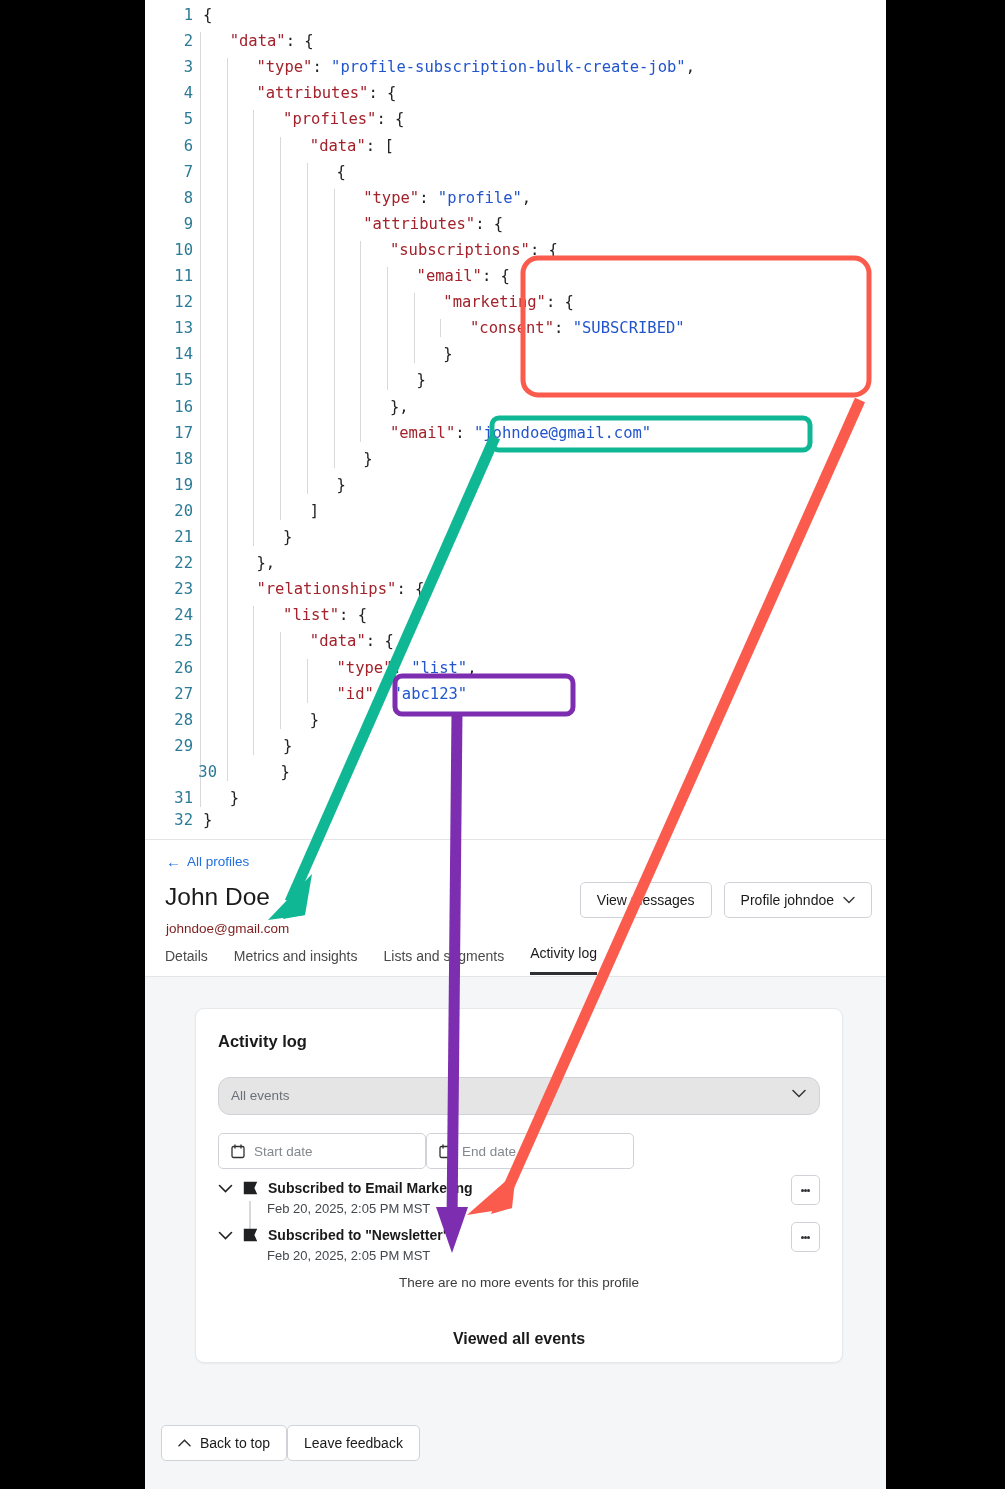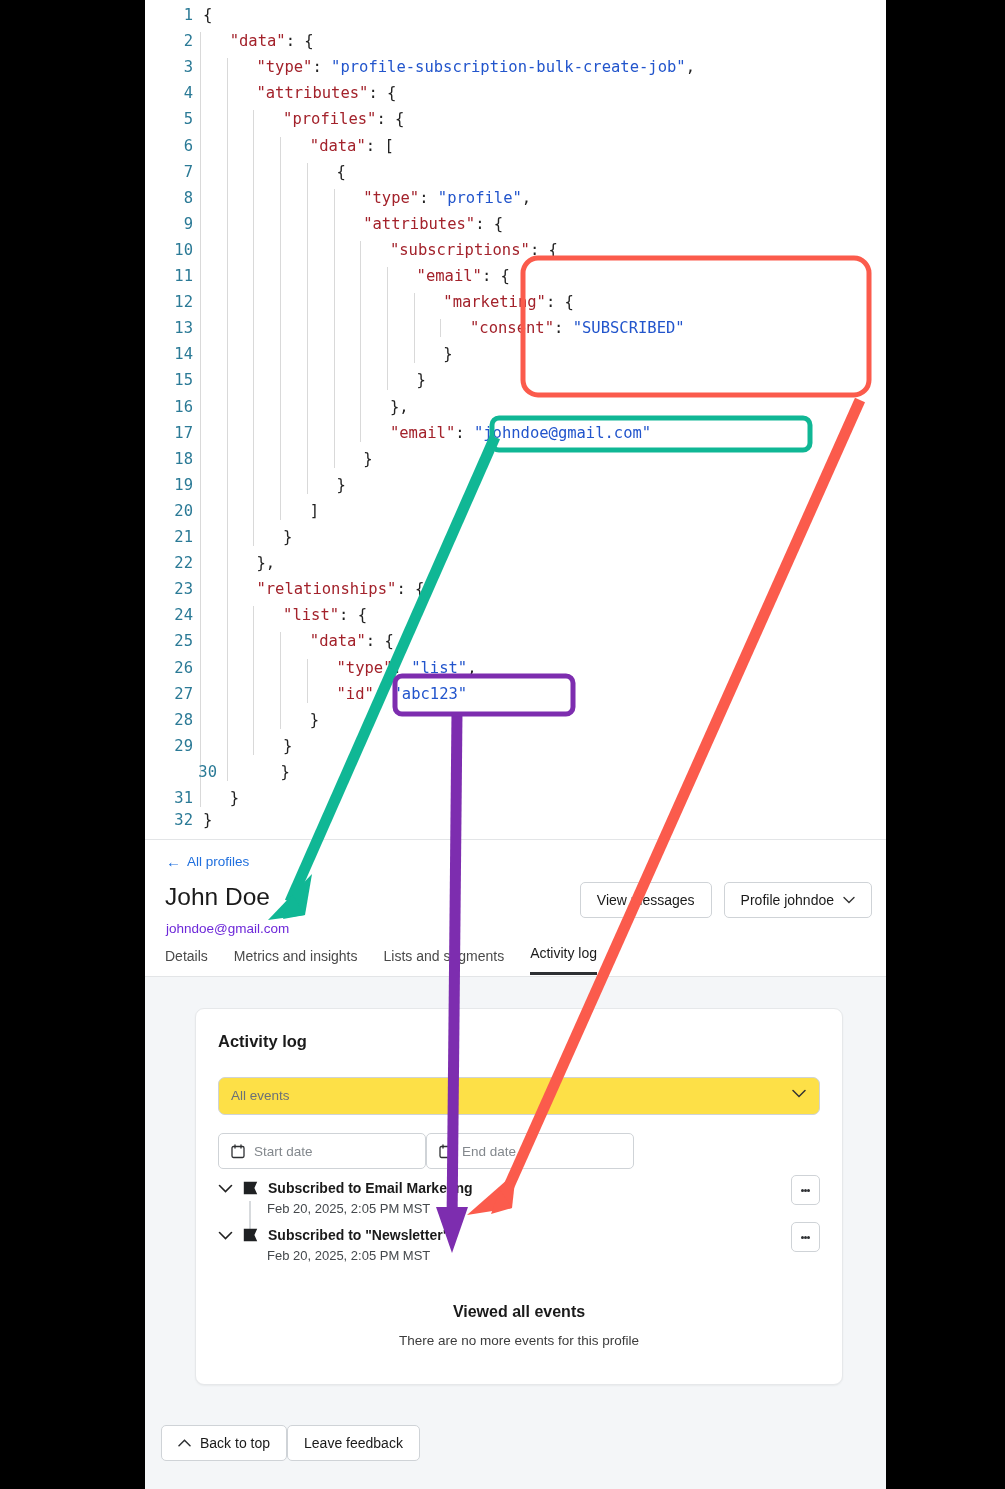--- a/index.html
+++ b/index.html
@@ -22,41 +22,41 @@
   .p{color:#222;}
   
   .rail{position:absolute;top:22px;width:1px;background:#d9d9d9;}
 
   
   #profile-head{position:absolute;left:0;top:841px;width:741px;height:135px;background:#fff;}
   #all-profiles{position:absolute;left:21px;top:13px;color:#1f6fde;font-size:13.5px;
                 display:flex;align-items:center;gap:6px;cursor:pointer;}
   #all-profiles .arw{font-size:15px;line-height:1;}
   #profile-name{position:absolute;left:20px;top:42px;font-size:24.5px;font-weight:400;color:#1a1a1a;}
-  #profile-email{position:absolute;left:21px;top:80px;font-size:13.5px;color:#6d28d9;}
+  #profile-email{position:absolute;left:21px;top:80px;font-size:13.5px;color:#7f1d1d;}
   #head-btns{position:absolute;right:14px;top:41px;display:flex;gap:12px;}
   .btn{border:1px solid #cfd3d7;border-radius:5px;background:#fff;font-size:14px;color:#1a1a1a;
        padding:9px 16px;cursor:pointer;font-family:"Liberation Sans",sans-serif;
        display:flex;align-items:center;gap:9px;white-space:nowrap;}
   .cv{font-size:10px;color:#333;}
 
   #tabs{position:absolute;left:20px;top:104px;display:flex;gap:26px;align-items:flex-end;}
   .tab{font-size:14px;color:#4a4a4a;padding-bottom:11px;cursor:pointer;white-space:nowrap;}
   .tab.active{color:#1a1a1a;border-bottom:3px solid #2e3033;}
 
   
   #grey{position:absolute;left:0;top:976px;width:741px;height:513px;background:#f4f6f8;
         border-top:1px solid #e3e5e7;box-sizing:border-box;}
 
   #card{position:absolute;left:50px;top:31px;width:648px;background:#fff;border:1px solid #e6e8ea;
         border-radius:9px;box-shadow:0 1px 2px rgba(0,0,0,.05);box-sizing:border-box;padding:0 0 14px;}
   #card-title{margin:23px 0 0 22px;font-size:16.5px;font-weight:700;color:#1a1a1a;}
 
   .select-wrap{position:relative;margin:26px 22px 0;}
-  .select{width:100%;height:38px;border:1px solid #cfd3d7;border-radius:7px;background:#fde047;
+  .select{width:100%;height:38px;border:1px solid #cfd3d7;border-radius:12px;background:#e5e5e5;
           font-size:13.5px;color:#6b7177;padding:0 12px;box-sizing:border-box;line-height:36px;cursor:pointer;}
   .select-chev{position:absolute;right:14px;top:12px;font-size:11px;color:#333;pointer-events:none;}
 
   #date-row{display:flex;gap:0;margin:18px 22px 0;}
   .date-in{width:208px;height:36px;border:1px solid #cfd3d7;border-radius:5px;background:#fff;
            display:flex;align-items:center;gap:9px;padding:0 12px;box-sizing:border-box;
            font-size:13.5px;color:#83888d;cursor:pointer;}
 
   .ev{position:relative;margin:0 22px;padding:11px 0 0;}
   .ev-main{display:flex;align-items:center;gap:10px;}
@@ -217,22 +217,22 @@
             </div>
             <div class="ev-time">Feb 20, 2025, 2:05 PM MST</div>
             <div class="kebab">
               <span></span>
               <span></span>
               <span></span>
             </div>
           </div>
         </div>
 
+      <div id="viewed-sub">There are no more events for this profile</div>
       <div id="viewed">Viewed all events</div>
-      <div id="viewed-sub">There are no more events for this profile</div>
     </div>
 
     <div id="foot">
       <button class="btn">
         <svg width="13" height="8" viewBox="0 0 13 8">
           <path d="M1 6.7L6.5 1.3L12 6.7" stroke="#2e3033" stroke-width="1.5" fill="none" stroke-linecap="round"></path>
         </svg>
         <span>Back to top</span>
       </button>
       <button class="btn">

